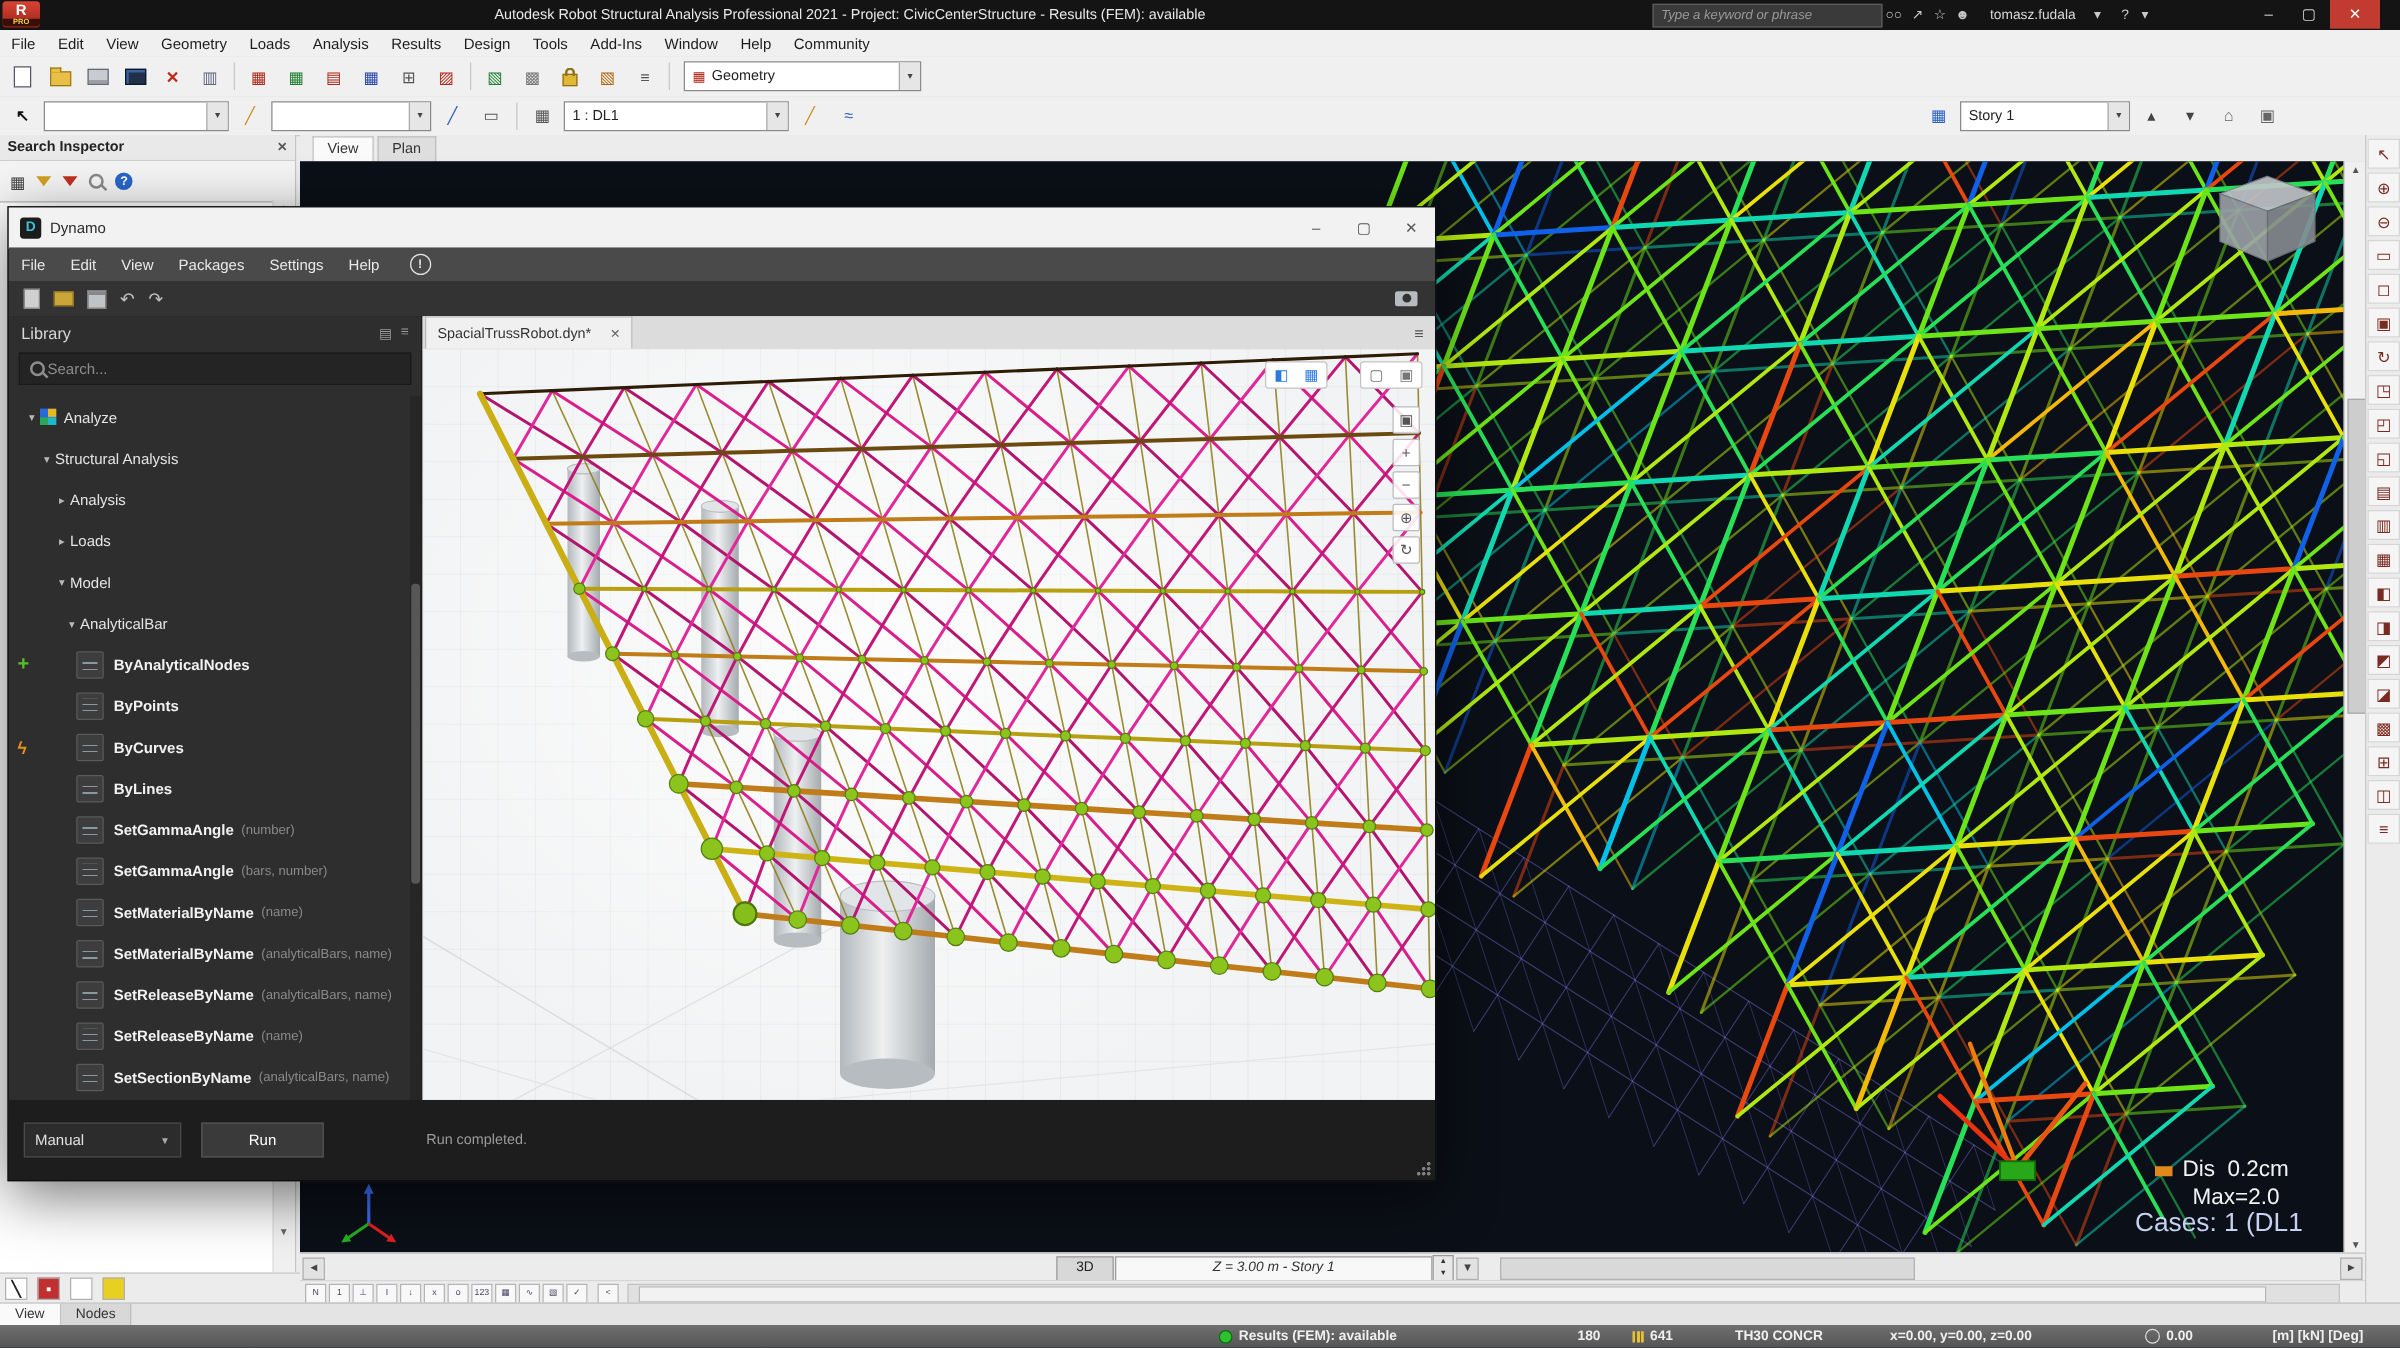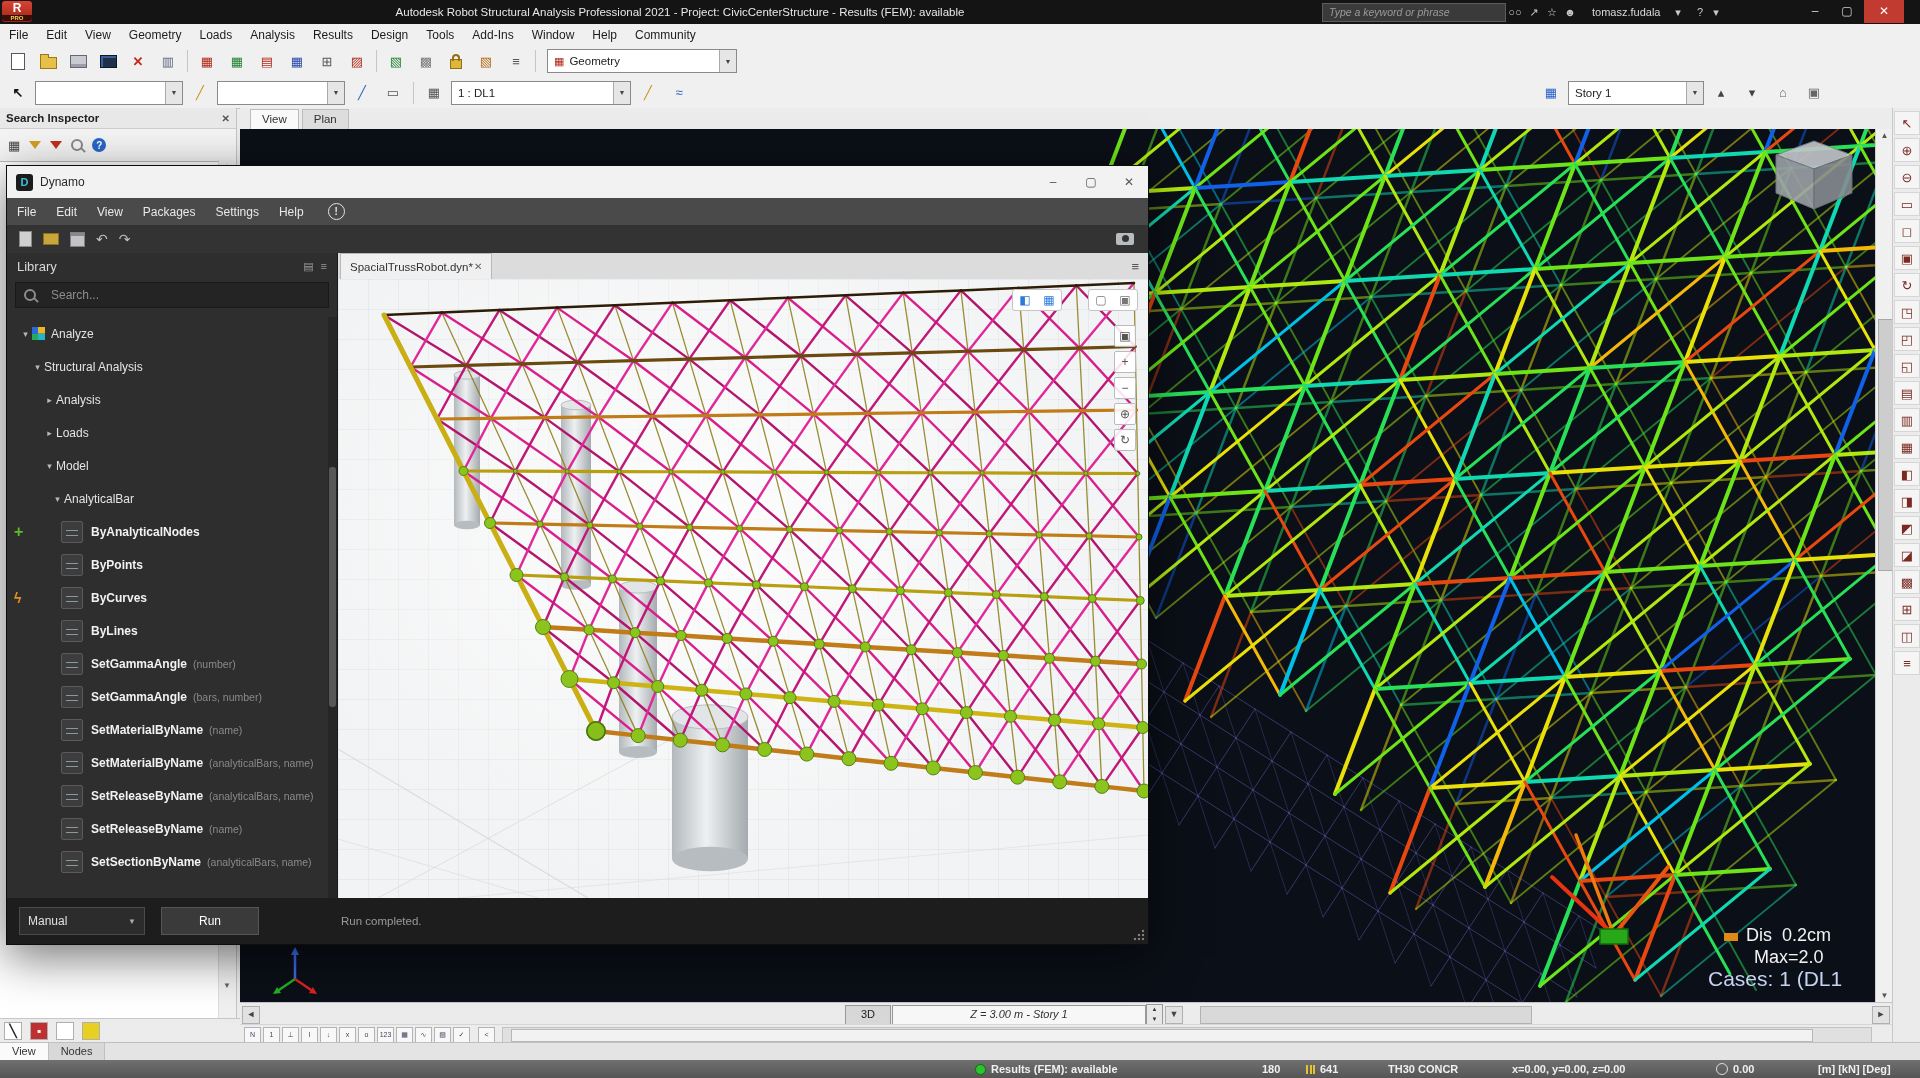--- a/index.html
+++ b/index.html
@@ -116,21 +116,21 @@
   .ic-page2{width:11px;height:14px;background:#d0d0d0;border:1px solid #888;}
   .ic-folder2{width:14px;height:10px;background:#caa53a;border:1px solid #8a7020;}
   .ic-save2{width:13px;height:13px;background:#c0c4c8;border:1px solid #808080;box-shadow:inset 0 3px 0 #888;}
   .dyn-undo{color:#c0c0c0;font-size:14px;}
   .ic-cam{margin-left:auto;margin-right:14px;width:18px;height:12px;background:#b8bcc0;border-radius:2px;position:relative;}
   .ic-cam::after{content:"";position:absolute;left:6px;top:2px;width:7px;height:7px;border-radius:50%;background:#333;}
   .dyn-body{position:absolute;left:0;top:87px;right:0;bottom:46px;display:flex;}
   .dyn-lib{width:330px;background:#2e2e2e;position:relative;border-right:1px solid #1a1a1a;overflow:hidden;}
   .lib-head{height:26px;display:flex;align-items:center;padding:0 10px;font-size:13px;color:#d8d8d8;}
   .lib-hicons{margin-left:auto;color:#9a9a9a;font-size:11px;display:flex;gap:7px;}
-  .lib-search{margin:3px 8px 0 8px;height:24px;background:#242424;border:1px solid #191919;display:flex;align-items:center;gap:15px;padding-left:8px;color:#8d8d8d;font-size:12px;}
+  .lib-search{margin:3px 8px 0 8px;height:24px;background:#242424;border:1px solid #191919;display:flex;align-items:center;gap:2px;padding-left:8px;color:#8d8d8d;font-size:12px;}
   .lib-search .mag{border-color:#8d8d8d;}
   .lib-search .mag::after{background:#8d8d8d;}
   .lib-tree{position:absolute;left:0;top:64px;right:9px;bottom:0;overflow:hidden;}
   .trow{height:33px;display:flex;align-items:center;position:relative;white-space:nowrap;overflow:hidden;color:#e4e4e4;}
   .exp{width:13px;font-size:9px;color:#b8b8b8;text-align:center;flex:none;}
   .cat-icon{width:13px;height:13px;flex:none;margin-right:6px;background-color:#2a6ad8;
             background-image:linear-gradient(90deg,#2a6ad8 50%,#e8b820 50%),linear-gradient(90deg,#28a858 50%,#20b8c8 50%);
             background-size:100% 50%;background-repeat:no-repeat;background-position:top,bottom;}
   .leaf-icon{width:20px;height:20px;flex:none;margin-right:8px;background:#3d3d3d;border:1px solid #5a5a5a;border-radius:2px;
              background-image:repeating-linear-gradient(180deg,transparent 0 4px,#8899a0 4px 5px);background-size:12px 13px;background-position:4px 4px;background-repeat:no-repeat;}
@@ -139,35 +139,35 @@
   .hint{color:#8a8a8a;font-size:10.5px;margin-left:6px;}
   .addon{position:absolute;left:7px;font-weight:bold;}
   .addon.plus{color:#58c028;font-size:16px;}
   .addon.bolt{color:#e89018;font-size:14px;}
   .lib-vscroll{position:absolute;right:0;top:64px;bottom:0;width:9px;background:#262626;}
   .lib-vthumb{position:absolute;left:1px;top:150px;width:7px;height:240px;background:#575757;border-radius:3px;}
   .pl0{padding-left:12px;} .pl1{padding-left:24px;} .pl2{padding-left:36px;} .pl3{padding-left:44px;} .plleaf{padding-left:54px;}
 
   .dyn-canvas{flex:1;position:relative;background:#f4f4f5;overflow:hidden;}
   .canvas-tabbar{position:absolute;left:0;top:0;right:0;height:26px;background:#dcdcdc;border-bottom:1px solid #bdbdbd;display:flex;align-items:flex-end;}
-  .canvas-tab{height:25px;margin-left:2px;padding:0 9px;background:#f0f0f0;border:1px solid #b8b8b8;border-bottom:none;display:flex;align-items:center;gap:1px;font-size:11.5px;color:#333;}
+  .canvas-tab{height:25px;margin-left:2px;padding:0 9px;background:#f0f0f0;border:1px solid #b8b8b8;border-bottom:none;display:flex;align-items:center;gap:15px;font-size:11.5px;color:#333;}
   .tab-close{color:#666;font-size:10px;}
   .burger{margin-left:auto;margin-right:9px;color:#555;font-size:13px;align-self:center;}
   .canvas-view{position:absolute;left:0;top:26px;right:0;bottom:0;
      background-color:#f2f3f4;
      background-image:radial-gradient(ellipse at 45% 40%, rgba(255,255,255,.8), rgba(255,255,255,0) 70%),
        linear-gradient(rgba(90,100,110,.07) 1px,transparent 1px),linear-gradient(90deg,rgba(90,100,110,.07) 1px,transparent 1px);
      background-size:100% 100%,30px 30px,30px 30px;}
   .pill{position:absolute;top:10px;display:flex;background:#fff;border:1px solid #c4c4c4;border-radius:3px;z-index:5;}
   .pill span{width:24px;height:20px;display:flex;align-items:center;justify-content:center;font-size:12px;}
   .pill.blue span{color:#2a7ade;}
   .pill.gray span{color:#777;}
   .zstack{position:absolute;right:12px;top:46px;display:flex;flex-direction:column;gap:4px;z-index:5;}
   .zbtn{width:20px;height:20px;background:rgba(255,255,255,.88);border:1px solid #bbb;border-radius:2px;color:#555;font-size:12px;display:flex;align-items:center;justify-content:center;}
-  .dyn-bottombar{position:absolute;left:0;right:0;bottom:0;height:46px;background:#1d1d1d;display:flex;align-items:center;padding-left:12px;}
+  .dyn-bottombar{position:absolute;left:0;right:0;bottom:0;height:64px;background:#1d1d1d;display:flex;align-items:center;padding-left:12px;}
   .run-combo{width:108px;height:26px;background:#2c2c2c;border:1px solid #4a4a4a;color:#e0e0e0;font-size:12px;display:flex;align-items:center;padding:0 8px;}
   .run-combo .arr{margin-left:auto;font-size:8px;color:#aaa;}
   .run-btn{margin-left:16px;width:96px;height:26px;background:#3a3a3a;border:1px solid #555;color:#fff;font-size:12px;display:flex;align-items:center;justify-content:center;}
   .run-status{position:absolute;left:334px;color:#9a9a9a;font-size:11.5px;}
   .dyn-grip{position:absolute;right:3px;bottom:3px;width:12px;height:12px;background:
      radial-gradient(circle at 10px 2px,#808080 1.3px,transparent 1.6px),
      radial-gradient(circle at 10px 6px,#808080 1.3px,transparent 1.6px),
      radial-gradient(circle at 6px 6px,#808080 1.3px,transparent 1.6px),
      radial-gradient(circle at 10px 10px,#808080 1.3px,transparent 1.6px),
      radial-gradient(circle at 6px 10px,#808080 1.3px,transparent 1.6px),

